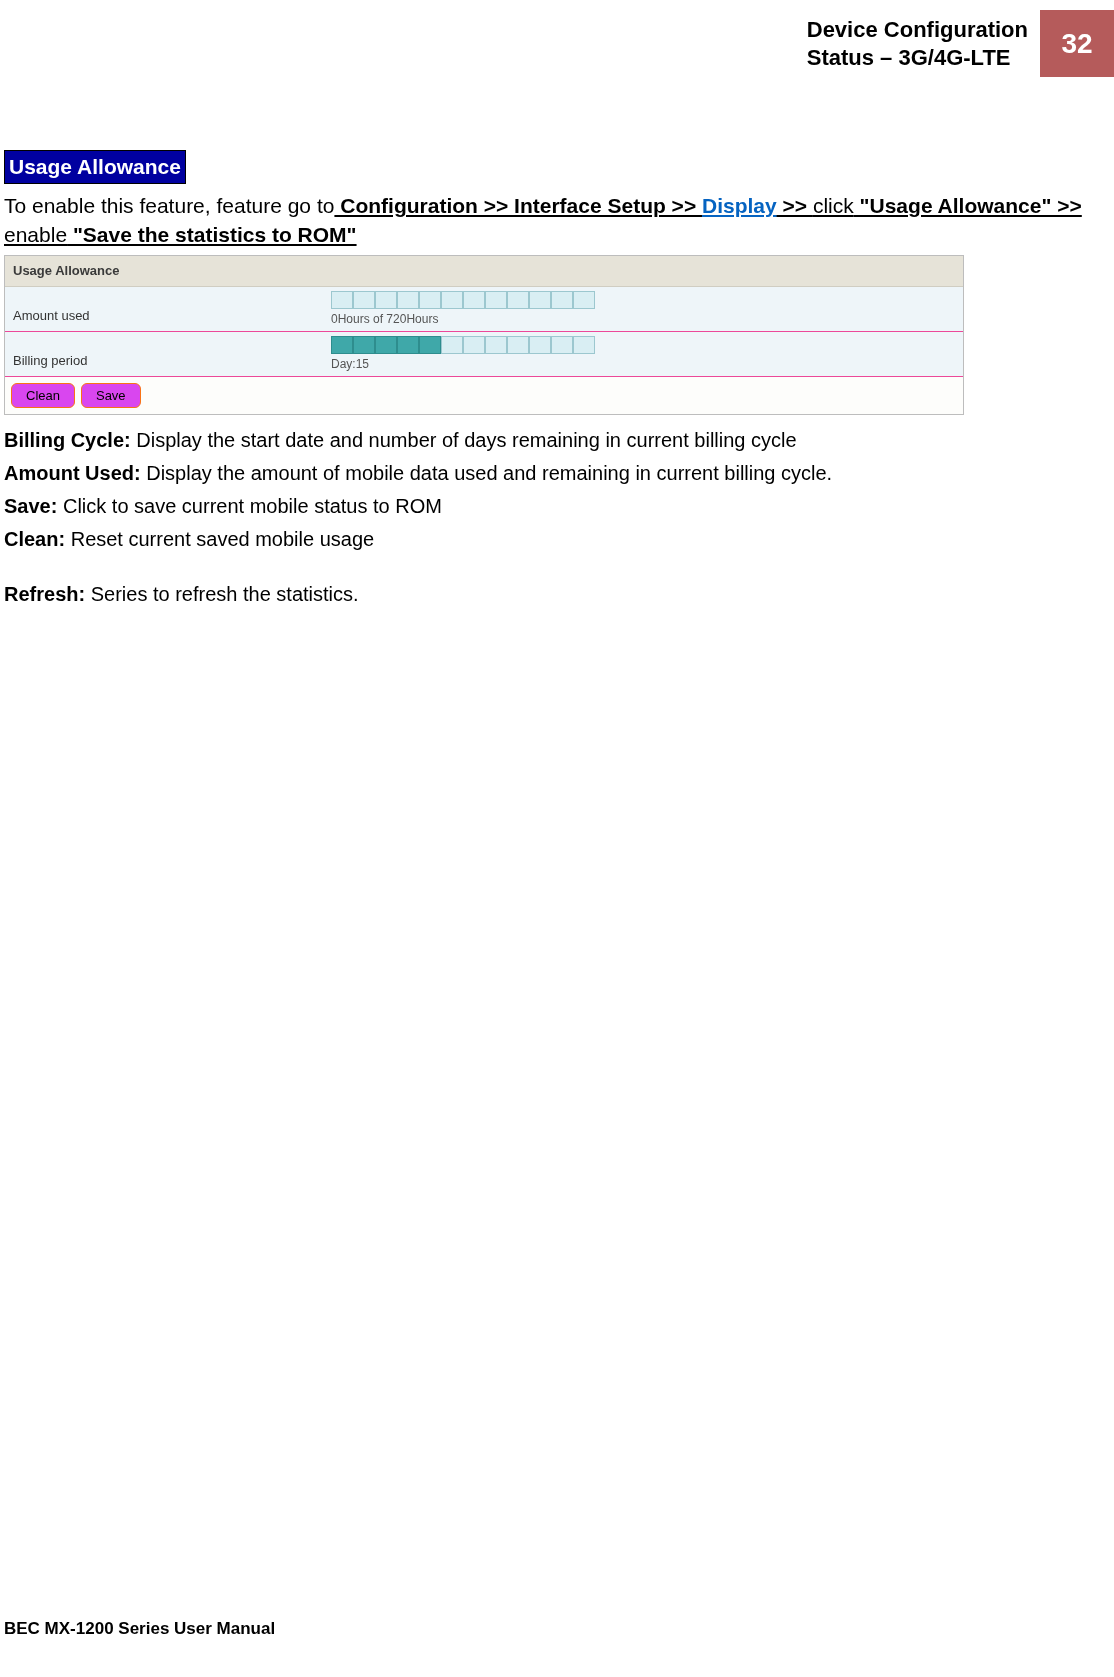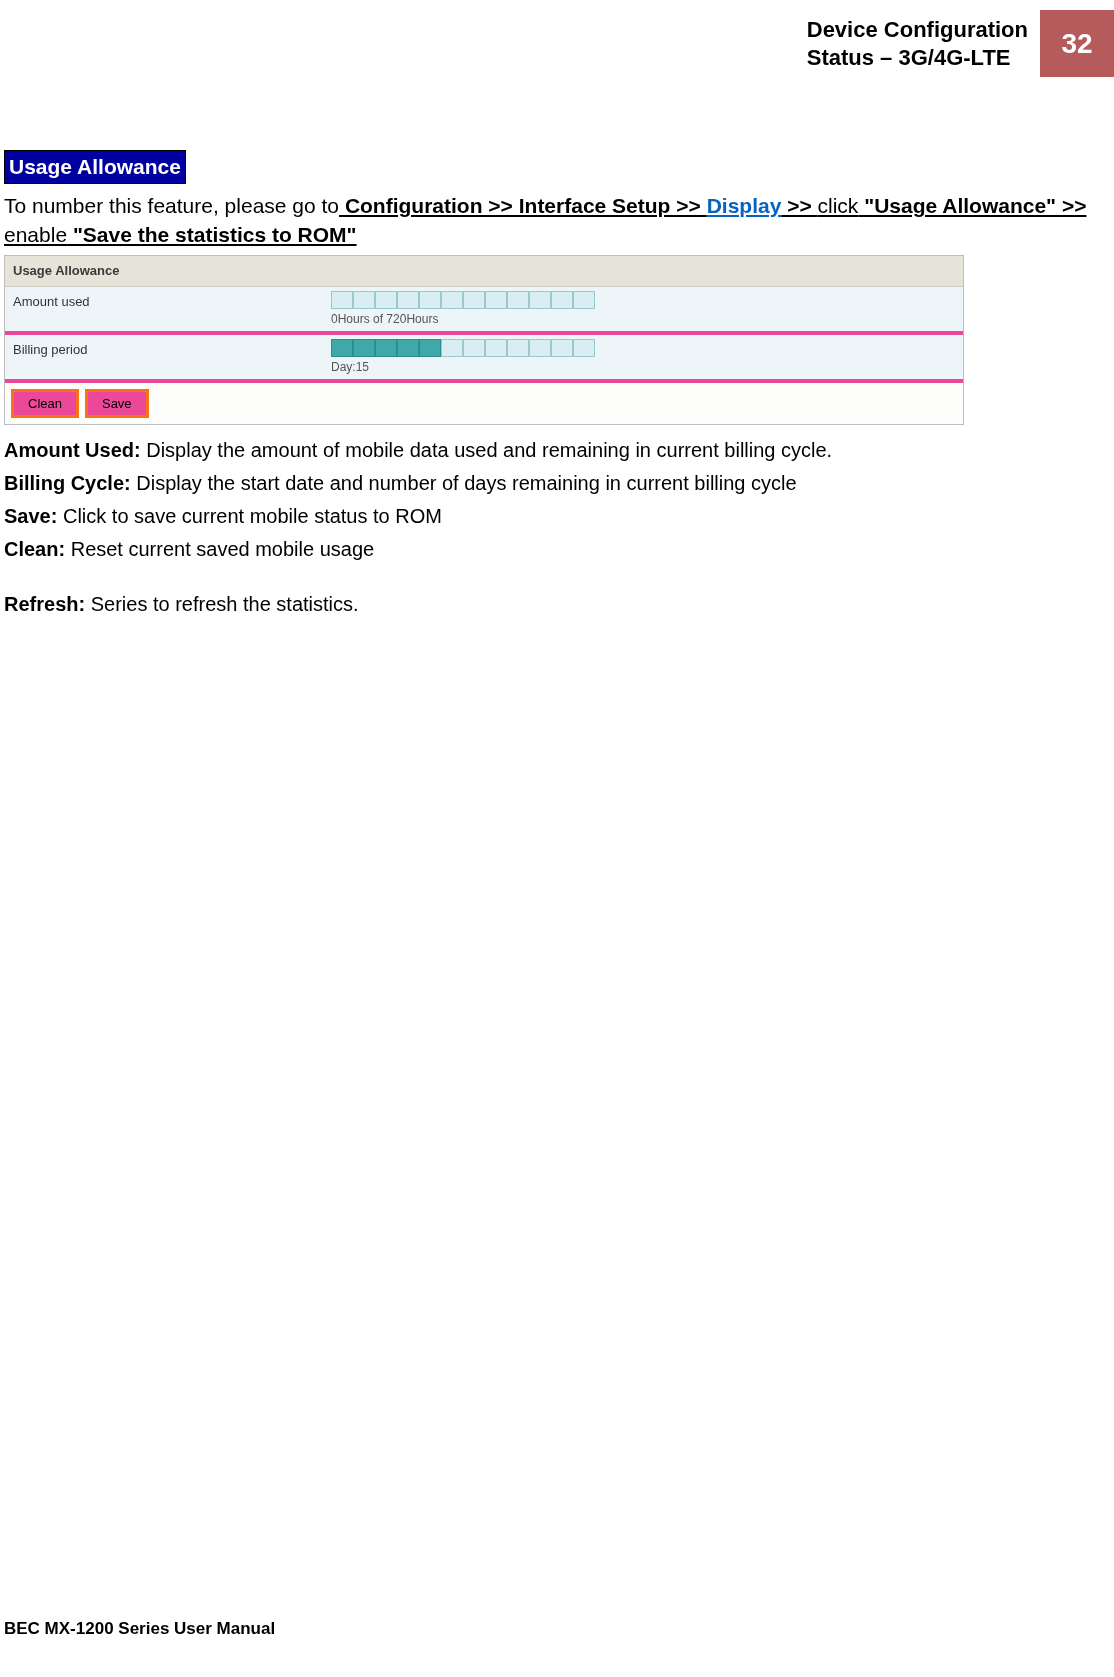--- a/index.html
+++ b/index.html
@@ -70,23 +70,23 @@
   .screenshot .hdr {
     background: #e6e3d8;
     padding: 6px 8px;
     font-weight: bold;
     font-size: 13px;
     color: #3a3a3a;
     border-bottom: 1px solid #d0cdc2;
   }
   .screenshot .row {
     display: flex;
-    align-items: flex-start;
+    align-items: flex-end;
     background: #eef5f9;
-    border-bottom: 4px solid #ec4899;
+    border-bottom: 1px solid #ec4899;
     min-height: 44px;
   }
   .screenshot .row .label {
     width: 310px;
     padding: 6px 8px;
     font-size: 13px;
     color: #333;
   }
   .screenshot .row .value {
     flex: 1;
@@ -115,23 +115,23 @@
   }
   .screenshot .btnrow {
     background: #fdfdfb;
     padding: 6px;
     display: flex;
     gap: 6px;
   }
   .screenshot .btnrow button {
     font-size: 13px;
     padding: 4px 14px;
-    background: #ec4899;
-    border: 3px solid #f97316;
-    border-radius: 0;
+    background: #d946ef;
+    border: 1px solid #f97316;
+    border-radius: 6px;
     cursor: pointer;
   }
   .defs p { margin: 6px 0; }
   .footer {
     position: absolute;
     left: 4px;
     bottom: 36px;
     font-weight: bold;
     font-size: 17px;
   }
@@ -147,21 +147,21 @@
   <div class="header-badge">32</div>
 </div>
 
 <div class="content">
 
   <div>
     <span class="section-title">Usage Allowance</span>
   </div>
 
   <p class="para">
-    <span>To number this feature, please go to</span><span class="underline"><span class="bold"> Configuration &gt;&gt; Interface Setup &gt;&gt; </span><a href="#" class="link">Display</a><span class="bold"> &gt;&gt; </span><span>click</span><span class="bold"> "Usage Allowance" &gt;&gt; </span><span>enable</span><span class="bold"> "Save the statistics to ROM"</span></span>
+    <span>To enable this feature, feature go to</span><span class="underline"><span class="bold"> Configuration &gt;&gt; Interface Setup &gt;&gt; </span><a href="#" class="link">Display</a><span class="bold"> &gt;&gt; </span><span>click</span><span class="bold"> "Usage Allowance" &gt;&gt; </span><span>enable</span><span class="bold"> "Save the statistics to ROM"</span></span>
   </p>
 
   <div class="screenshot">
     <div class="hdr">Usage Allowance</div>
 
     <div class="row">
       <div class="label">Amount used</div>
       <div class="value">
         <div class="bar" id="bar1">
             <div class="seg"></div>
@@ -202,22 +202,22 @@
       </div>
     </div>
 
     <div class="btnrow">
       <button>Clean</button>
       <button>Save</button>
     </div>
   </div>
 
   <div class="defs">
+    <p><span class="bold">Billing Cycle:</span><span> Display the start date and number of days remaining in current billing cycle</span></p>
     <p><span class="bold">Amount Used:</span><span> Display the amount of mobile data used and remaining in current billing cycle.</span></p>
-    <p><span class="bold">Billing Cycle:</span><span> Display the start date and number of days remaining in current billing cycle</span></p>
     <p><span class="bold">Save:</span><span> Click to save current mobile status to ROM</span></p>
     <p><span class="bold">Clean:</span><span> Reset current saved mobile usage</span></p>
     <p style="margin-top:28px"><span class="bold">Refresh:</span><span> Series to refresh the statistics.</span></p>
   </div>
 
 </div>
 
 <div class="footer">BEC MX-1200 Series User Manual</div>
 
 </body></html>

